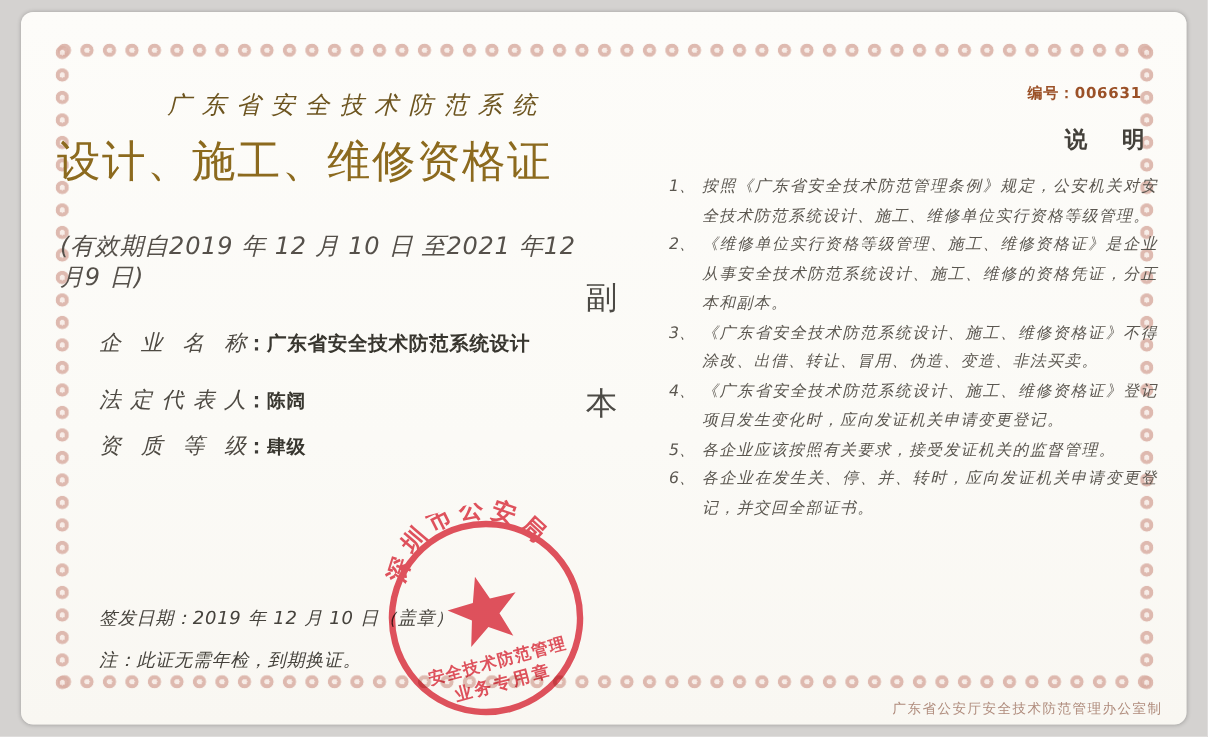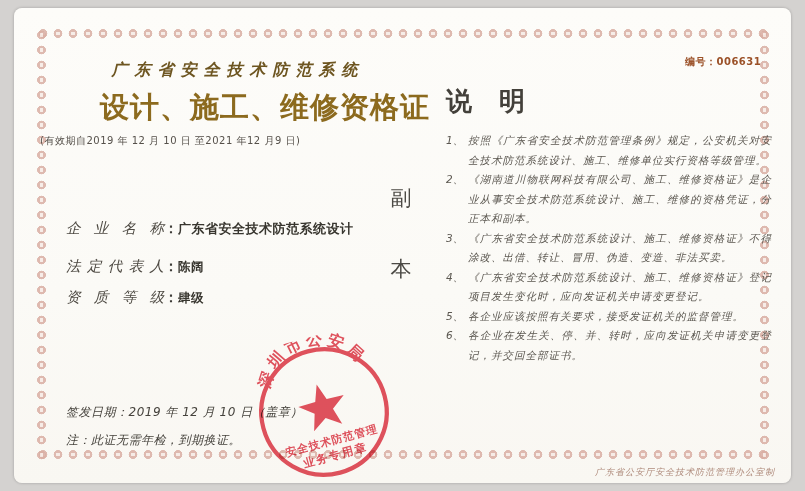--- a/index.html
+++ b/index.html
@@ -29,30 +29,30 @@
     background-size:11px 15px;background-repeat:repeat-y;
   }
   .t{left:22px;top:20px;width:734px;}
   .b{left:22px;top:441px;width:734px;}
   .l{left:22px;top:20px;height:432px;}
   .r{left:745px;top:20px;height:432px;}
 
   .org-title{
     position:absolute;left:40px;top:52px;width:368px;
     text-align:center;font-size:16px;letter-spacing:7px;
-    color:#6d5520;font-weight:700;font-style:italic;
+    color:#6d5520;font-weight:400;font-style:italic;
   }
   .main-title{
     position:absolute;left:24px;top:80px;width:392px;
-    text-align:right;font-size:29px;font-weight:bold;
+    text-align:left;font-size:29px;font-weight:normal;
     letter-spacing:1px;color:#8c6a1e;
   }
   .validity{
-    position:absolute;left:26px;top:126px;width:360px;
-    font-size:10px;color:#55504a;letter-spacing:.5px;
+    position:absolute;left:26px;top:146px;width:360px;
+    font-size:16px;color:#55504a;letter-spacing:.5px;font-style:italic;
   }
   .copy-char{
     position:absolute;left:372px;width:30px;text-align:center;
     font-size:21px;color:#4c4a45;
   }
   .copy-char.c1{top:176px;}
   .copy-char.c2{top:247px;}
 
   .field-row{position:absolute;left:52px;white-space:nowrap;}
   .field-label{
@@ -70,39 +70,39 @@
   }
   .issue-line{top:396px;}
   .note-line{top:424px;}
 
   .serial{
     position:absolute;left:628px;top:47px;white-space:nowrap;
     font-size:10px;color:#9b5128;font-weight:bold;letter-spacing:.5px;padding-left:43px;
   }
   .notes-col{position:absolute;left:432px;top:76px;width:326px;}
   .notes-title{
-    text-align:left;font-size:26px;font-weight:600;
+    text-align:right;font-size:15px;font-weight:600;
     letter-spacing:9px;color:#43403a;margin:0 0 12px 0;
   }
   .note-item{display:flex;margin:0;}
   .note-num{
     flex:0 0 22px;font-size:10.5px;color:#5b5750;line-height:19.5px;font-style:italic;
   }
   .note-text{
     flex:1;font-size:10.5px;color:#5b5750;line-height:19.5px;
     letter-spacing:1px;font-style:italic;text-align:justify;
   }
 
   .stamp{
     position:absolute;left:234px;top:328px;width:152px;height:152px;
     transform:rotate(-15deg);opacity:.9;mix-blend-mode:multiply;
   }
   .footer-print{
     position:absolute;right:16px;top:458px;
-    font-size:9px;color:#af8b7c;letter-spacing:1px;font-style:italic;
+    font-size:9px;color:#af8b7c;letter-spacing:1px;
   }
 </style>
 </head>
 <body>
 
 <div class="paper">
 
   <div class="frame h t"></div>
   <div class="frame h b"></div>
   <div class="frame v l"></div>
@@ -131,21 +131,21 @@
   <div class="note-line">注：此证无需年检，到期换证。</div>
 
   <div class="notes-col">
     <div class="notes-title">说 明</div>
     <div class="note-item">
       <span class="note-num">1、</span>
       <span class="note-text">按照《广东省安全技术防范管理条例》规定，公安机关对安全技术防范系统设计、施工、维修单位实行资格等级管理。</span>
     </div>
     <div class="note-item">
       <span class="note-num">2、</span>
-      <span class="note-text">《湖南道川物联网科技有限公司、施工、维修资格证》是企业从事安全技术防范系统设计、施工、维修的资格凭证，分正本和副本。</span>
+      <span class="note-text">《维修单位实行资格等级管理、施工、维修资格证》是企业从事安全技术防范系统设计、施工、维修的资格凭证，分正本和副本。</span>
     </div>
     <div class="note-item">
       <span class="note-num">3、</span>
       <span class="note-text">《广东省安全技术防范系统设计、施工、维修资格证》不得涂改、出借、转让、冒用、伪造、变造、非法买卖。</span>
     </div>
     <div class="note-item">
       <span class="note-num">4、</span>
       <span class="note-text">《广东省安全技术防范系统设计、施工、维修资格证》登记项目发生变化时，应向发证机关申请变更登记。</span>
     </div>
     <div class="note-item">

